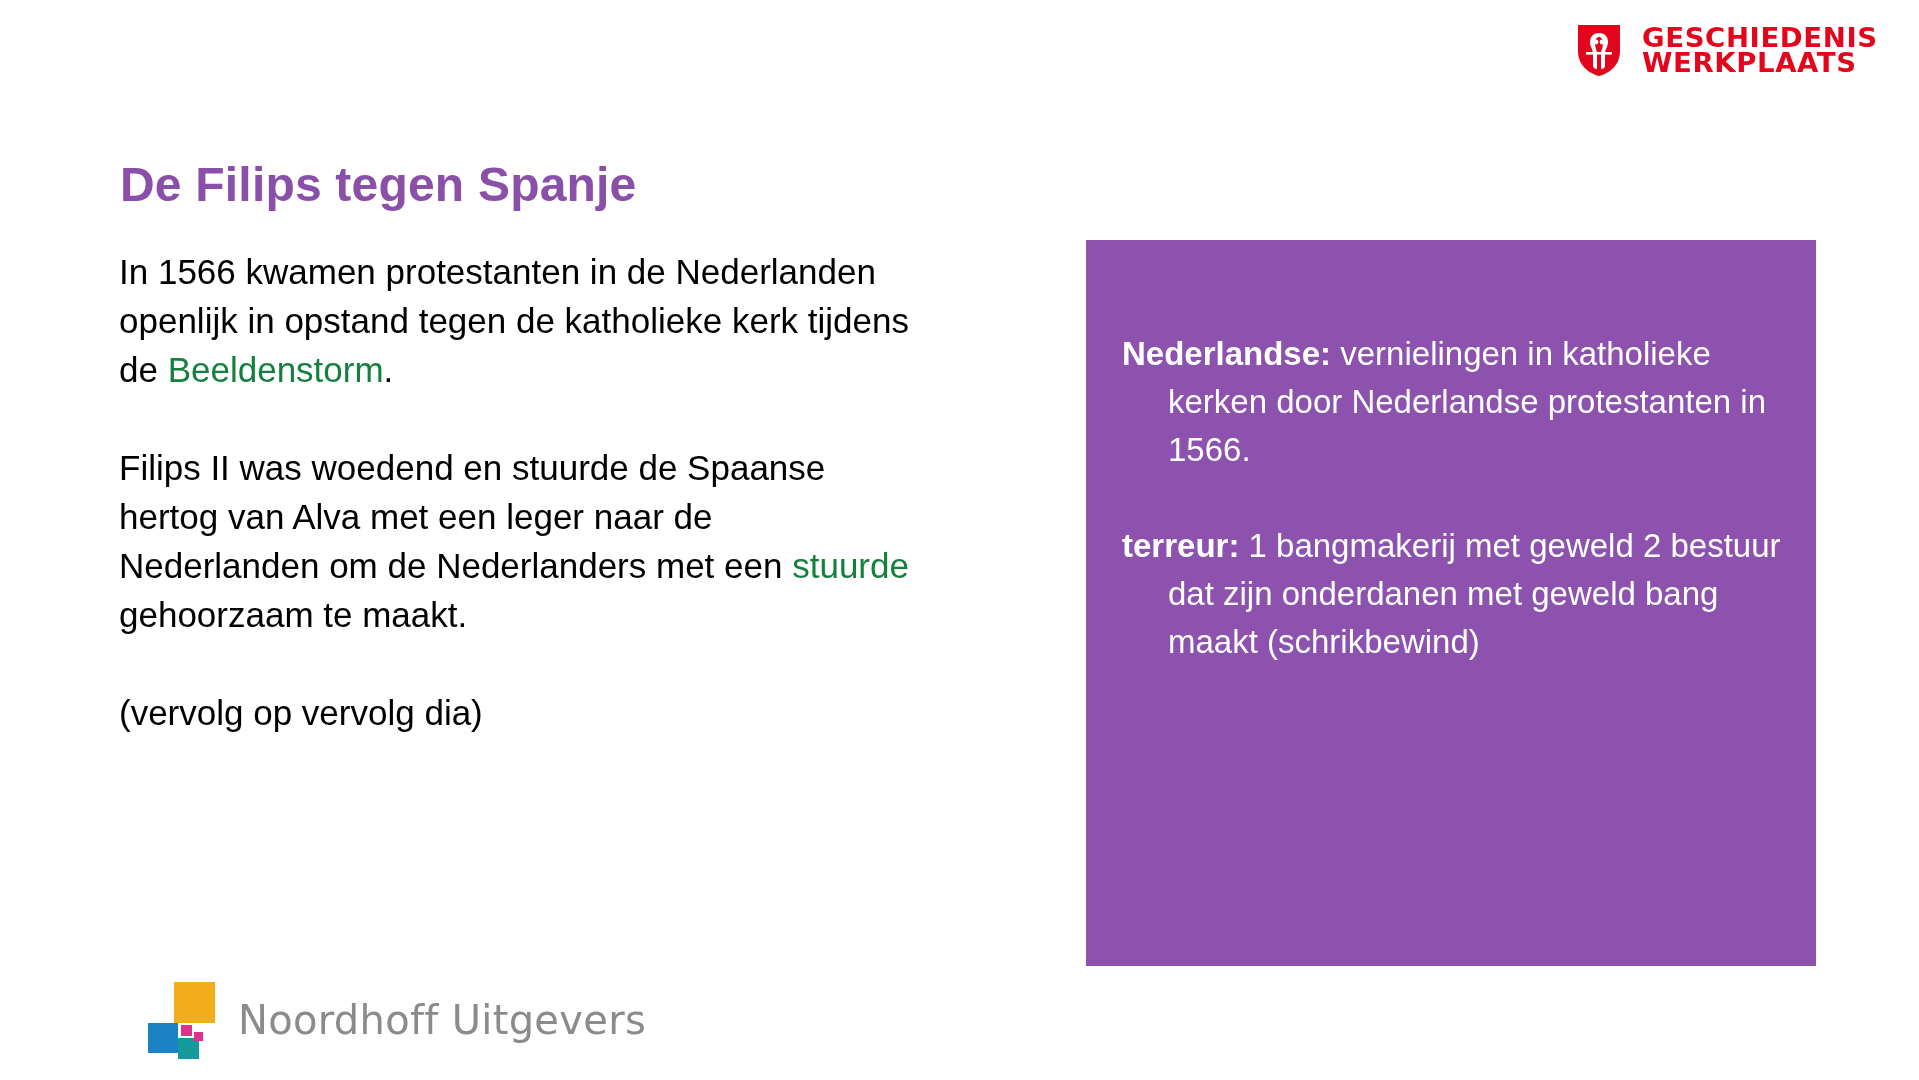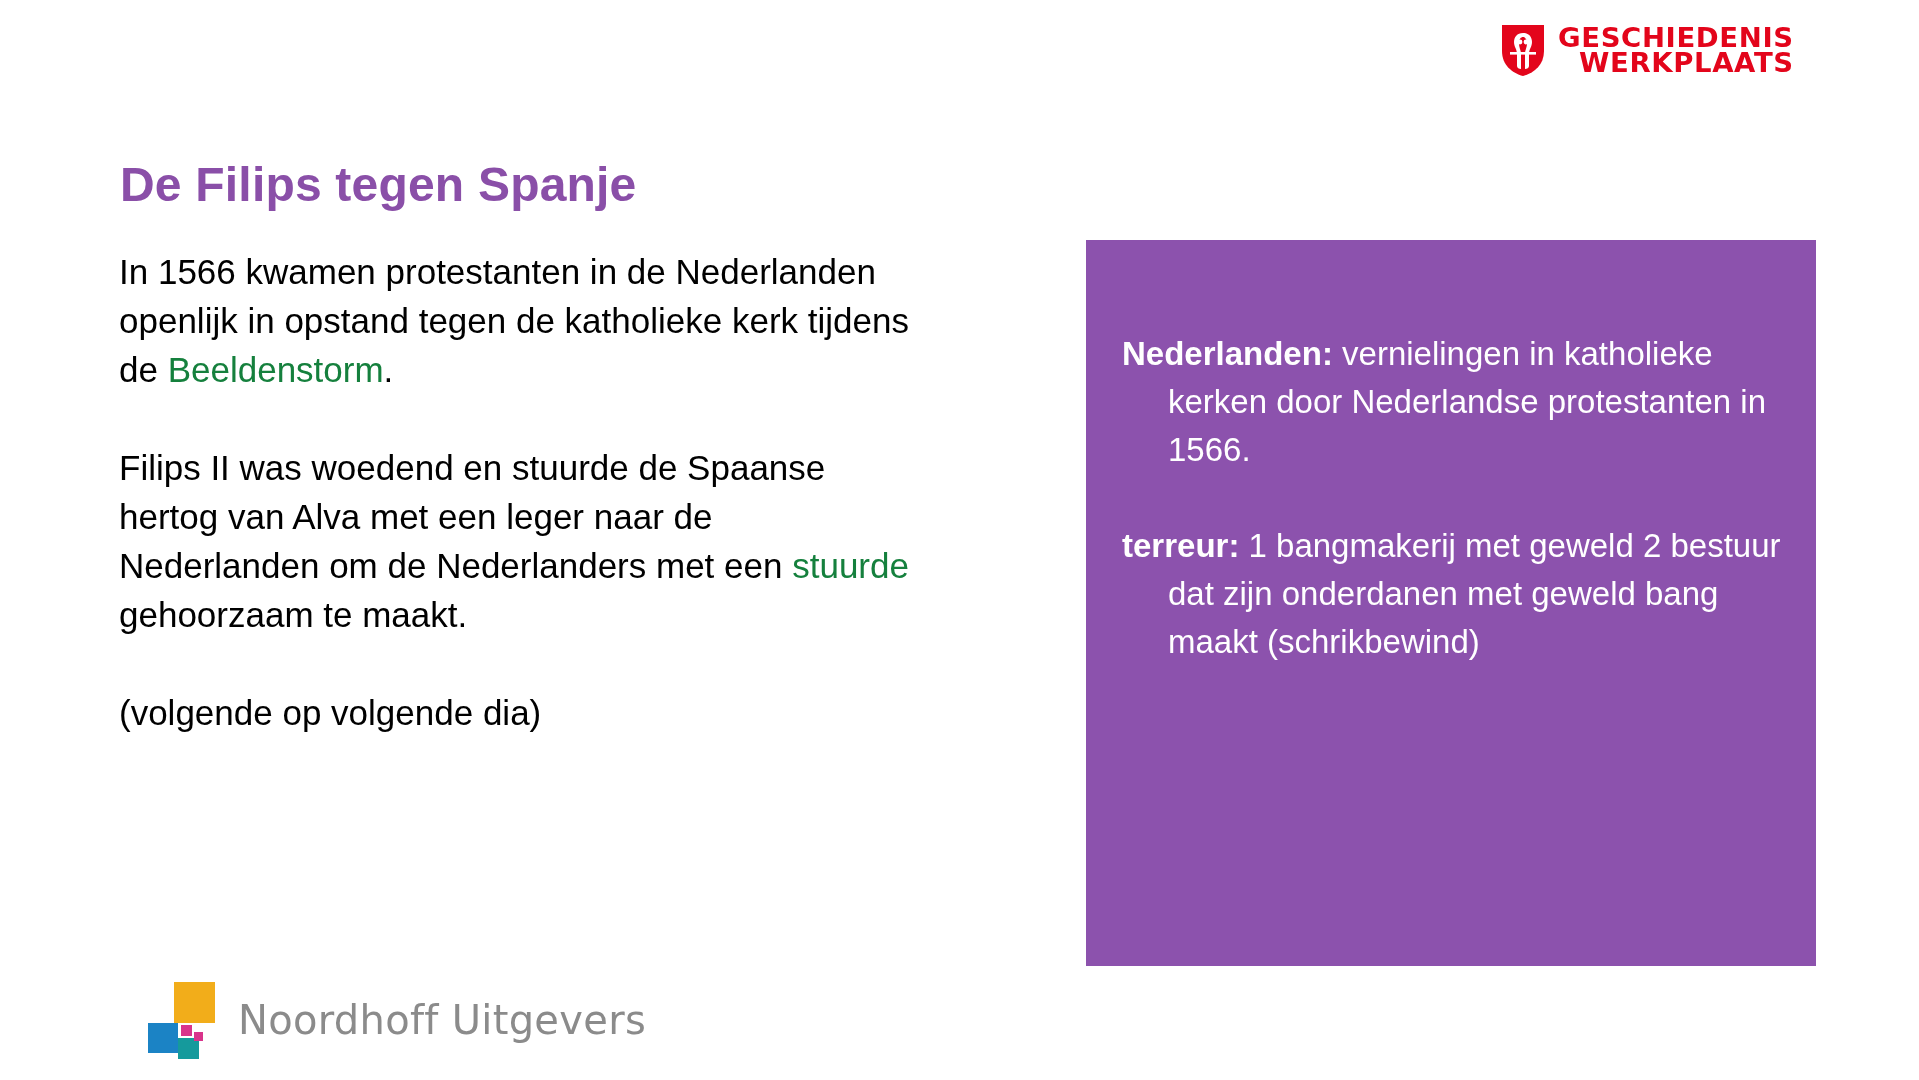--- a/index.html
+++ b/index.html
@@ -14,26 +14,25 @@
     position: relative;
     width: 1919px;
     height: 1080px;
     background: #ffffff;
     overflow: hidden;
   }
 
   
   #gw-logo {
     position: absolute;
-    left: 1500px;
+    left: 1576px;
     top: 23px;
     display: flex;
     align-items: center;
-    gap: 12px;
-    text-align: right;
+    gap: 20px;
   }
   #gw-shield {
     width: 46px;
     height: 54px;
     flex: none;
   }
   #gw-wordmark {
     display: flex;
     flex-direction: column;
     line-height: 0.94;
@@ -196,28 +195,28 @@
   <h1 id="title">De Filips tegen Spanje</h1>
 
   <div id="body-text">
     <p class="para">
       <span>In 1566 kwamen protestanten in de Nederlanden openlijk in opstand tegen de katholieke kerk tijdens de </span><span class="kw-red">Beeldenstorm</span><span>.</span>
     </p>
     <p class="para">
       <span>Filips II was woedend en stuurde de Spaanse hertog van Alva met een leger naar de Nederlanden om de Nederlanders met een </span><span class="kw-red">stuurde</span><span> gehoorzaam te maakt.</span>
     </p>
     <p class="para">
-      <span>(volgende op volgende dia)</span>
+      <span>(vervolg op vervolg dia)</span>
     </p>
   </div>
 
   <div id="def-box">
     <div id="def-list">
       <p class="def-entry">
-        <span class="def-term">Nederlanden:</span><span> vernielingen in katholieke kerken door Nederlandse protestanten in 1566.</span>
+        <span class="def-term">Nederlandse:</span><span> vernielingen in katholieke kerken door Nederlandse protestanten in 1566.</span>
       </p>
       <p class="def-entry">
         <span class="def-term">terreur:</span><span> 1 bangmakerij met geweld 2 bestuur dat zijn onderdanen met geweld bang maakt (schrikbewind)</span>
       </p>
     </div>
   </div>
 
   <div id="nh-logo">
     <div id="nh-mark">
       <span id="nh-sq-yellow"></span>

